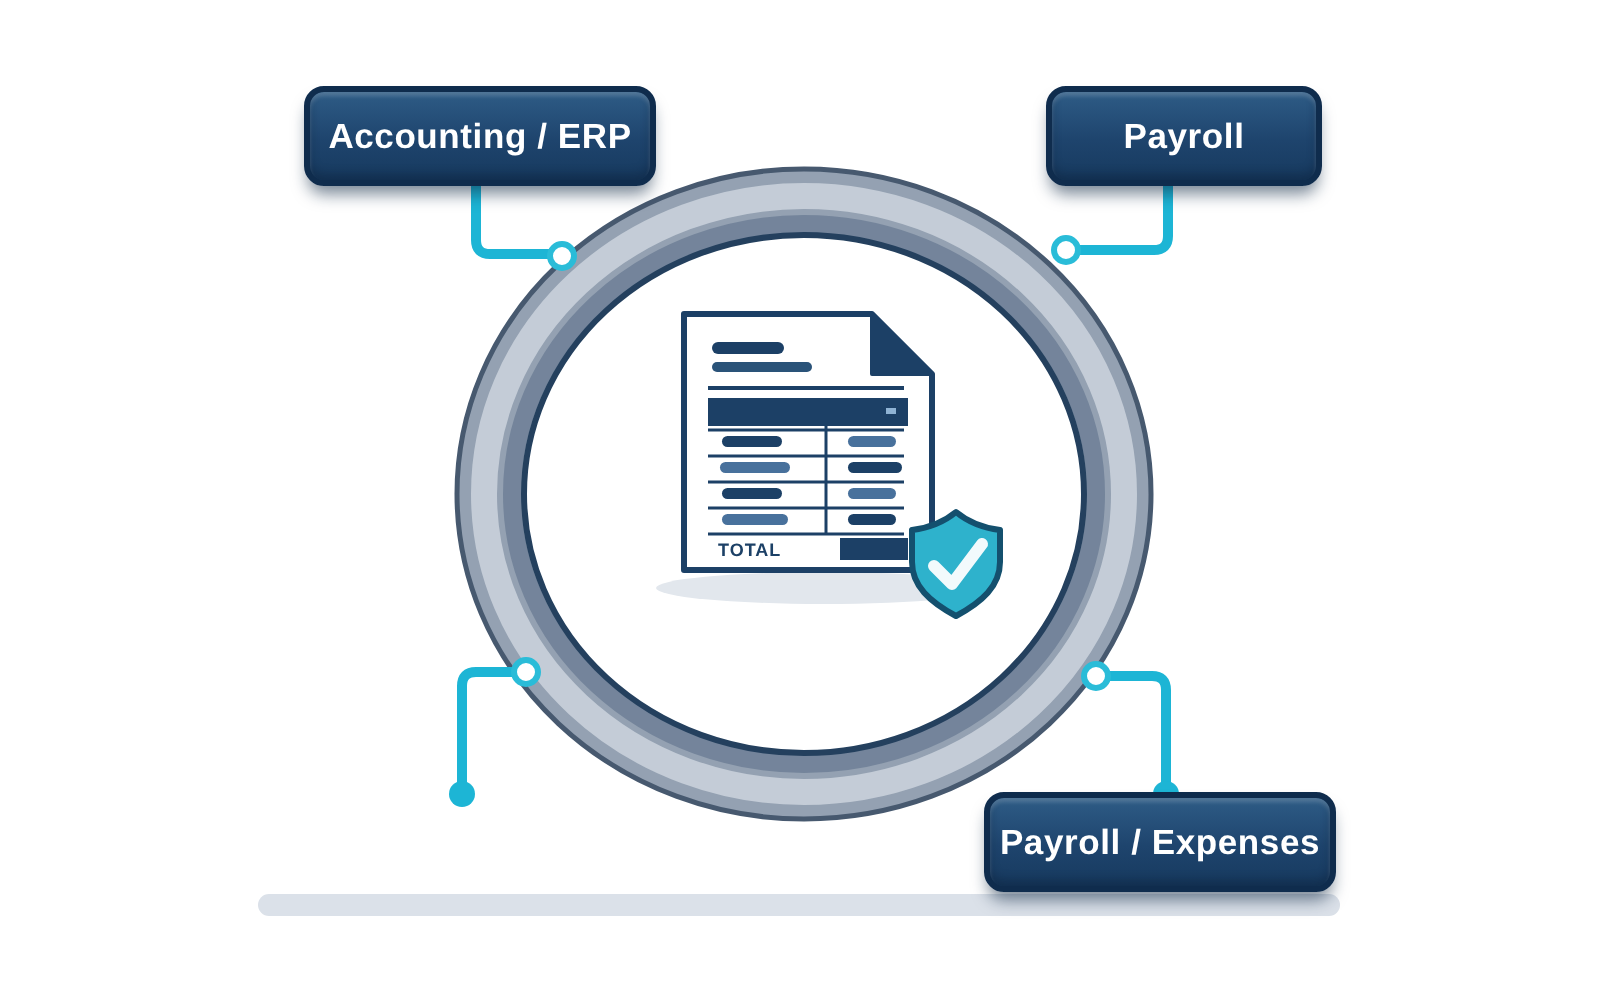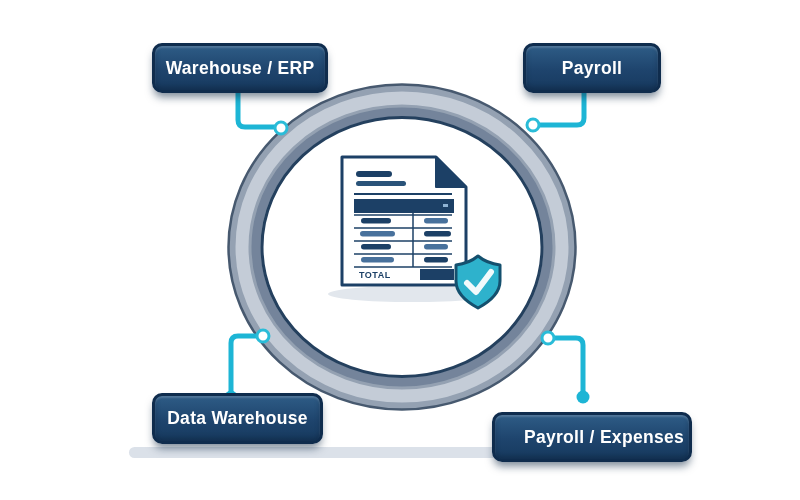--- a/index.html
+++ b/index.html
@@ -14,21 +14,21 @@
     background:linear-gradient(180deg,#2e5c86 0%,#1e4particular 0%);
     background:linear-gradient(180deg,#2e5c86 0%,#1e446d 55%,#173a5f 100%);
     box-shadow:inset 0 2px 2px rgba(255,255,255,.18), inset 0 -3px 5px rgba(8,25,48,.35),
                0 6px 8px -2px rgba(13,38,66,.55);
     color:#ffffff;font-weight:700;font-size:17.5px;letter-spacing:.3px;
     text-align:center;white-space:nowrap;
   }
   .node-accounting{left:152px;top:43px;width:170px;height:44px;}
   .node-billing{left:523px;top:43px;width:132px;height:44px;}
   .node-warehouse{left:152px;top:393px;width:165px;height:45px;}
-  .node-payroll{left:492px;top:412px;width:170px;height:44px;padding-left:24px;}
+  .node-payroll{left:492px;top:396px;width:170px;height:44px;}
 </style>
 </head>
 <body>
 
 <div class="stage">
 
   <svg width="800" height="500" viewBox="0 0 800 500">
 
     <rect x="129" y="447" width="541" height="11" rx="5.5" fill="#dbe1e9"></rect>
 
@@ -99,28 +99,25 @@
     </g>
 
     <g>
       <path d="M478,256 C472,261 464,264 456,265 L456,281 C456,293 465,301 478,308
                C491,301 500,293 500,281 L500,265 C492,264 484,261 478,256 Z" fill="#2eb2cc" stroke="#14506e" stroke-width="3" stroke-linejoin="round"></path>
       <path d="M467,283 L476,292 L491,272" fill="none" stroke="#f2fafc" stroke-width="6" stroke-linecap="round" stroke-linejoin="round"></path>
     </g>
   </svg>
 
   <div class="node node-accounting">
-    <span>Warehouse / ERP</span>
+    <span>Accounting / ERP</span>
   </div>
 
   <div class="node node-billing">
     <span>Payroll</span>
   </div>
 
-  <div class="node node-warehouse">
-    <span>Data Warehouse</span>
-  </div>
 
   <div class="node node-payroll">
     <span>Payroll / Expenses</span>
   </div>
 
 </div>
 
 </body></html>

